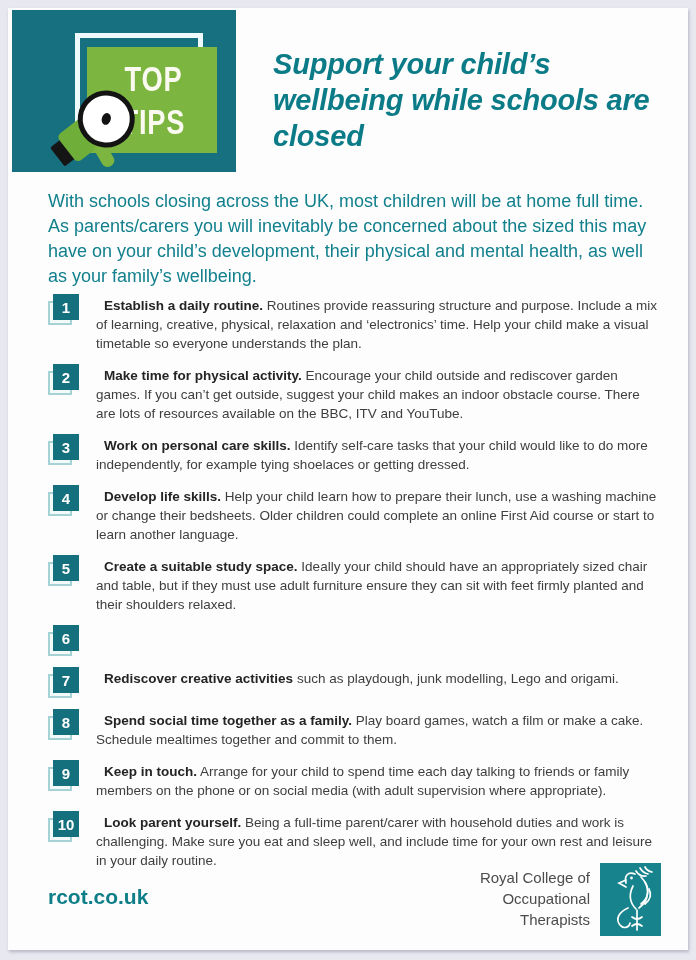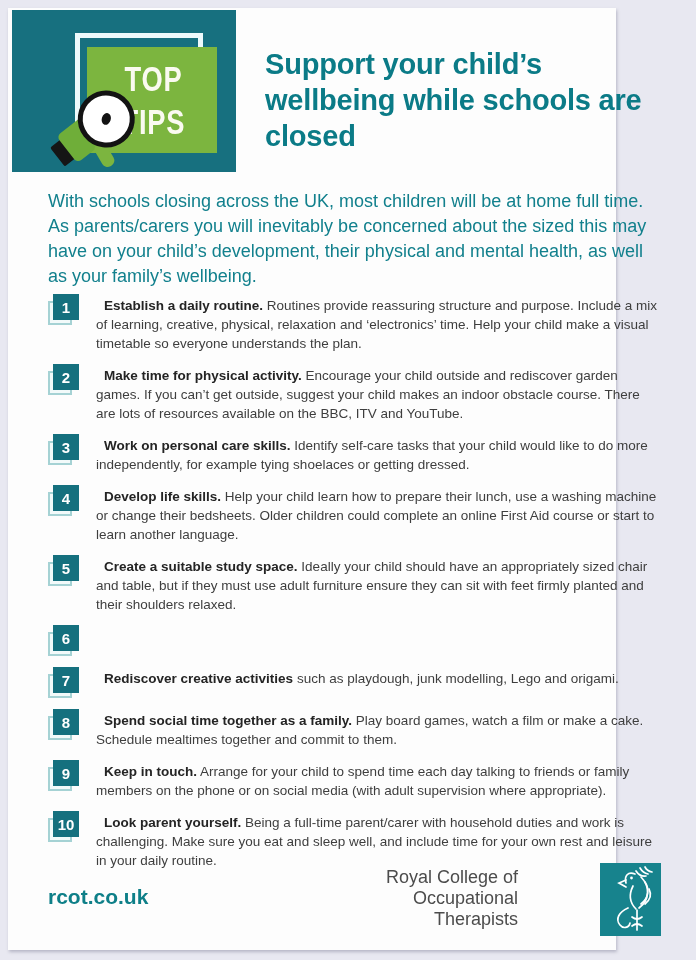--- a/index.html
+++ b/index.html
@@ -2,21 +2,21 @@
 <html><head>
 <meta charset="utf-8">
 <style>
   html,body{margin:0;padding:0;}
   body{
     width:696px;height:960px;position:relative;overflow:hidden;
     background:#e8e8f1;
     font-family:"Liberation Sans",sans-serif;
   }
   .page{
-    position:absolute;left:8px;top:8px;width:608px;height:942px;
+    position:absolute;left:8px;top:8px;width:680px;height:942px;
     background:#fdfdfd;box-shadow:1px 2px 3px rgba(110,110,135,.4);
   }
   
   .teal-box{position:absolute;left:4px;top:2px;width:224px;height:162px;background:#17707f;}
   .badge-frame{
     position:absolute;left:63px;top:23px;width:118px;height:99px;
     border:5px solid #eefafc;
   }
   .green-sq{
     position:absolute;left:75px;top:37px;width:130px;height:106px;background:#7cb53f;
@@ -30,22 +30,22 @@
   .megaphone{position:absolute;left:26px;top:70px;}
   .overlay{
     position:absolute;left:25px;top:19px;width:124px;height:55px;
     background:rgba(205,228,222,.55);border-radius:10px;
     display:flex;align-items:center;
   }
   .overlay span{
     margin-left:24px;font-size:21px;font-weight:600;color:rgba(50,72,66,.8);
   }
   .title{
-    position:absolute;left:257px;top:38px;width:410px;margin:0;
-    font-size:29px;line-height:36px;font-weight:700;color:#0b7b87;letter-spacing:-.2px;
+    position:absolute;left:265px;top:38px;width:410px;margin:0;
+    font-size:29px;line-height:36px;font-weight:700;color:#0b7b87;letter-spacing:-.2px;font-style:italic;
   }
   
   .intro{
     position:absolute;left:40px;top:181px;width:608px;margin:0;
     font-size:18px;line-height:25px;color:#12808d;
   }
   
   .tips{position:absolute;left:40px;top:286px;width:612px;}
   .tip{display:flex;margin-bottom:11px;}
   .num{position:relative;flex:none;width:31px;height:31px;margin-right:17px;}
@@ -60,21 +60,21 @@
   }
   .tip-text{margin:2px 0 0 0;width:564px;font-size:13.5px;line-height:19px;color:#3e3e3e;}
   .tip-text b{color:#242424;margin-left:8px;}
   
   .site{
     position:absolute;left:40px;top:877px;margin:0;
     font-size:21px;font-weight:700;color:#0e7f88;
   }
   .org{
     position:absolute;right:98px;top:859px;margin:0;text-align:right;
-    font-size:18px;line-height:21px;color:#4c4c4c;
+    font-size:15px;line-height:21px;color:#4c4c4c;
   }
   .logo{
     position:absolute;left:592px;top:855px;width:61px;height:73px;background:#17838d;
   }
 </style>
 </head>
 <body>
 
 <div class="page">
 

